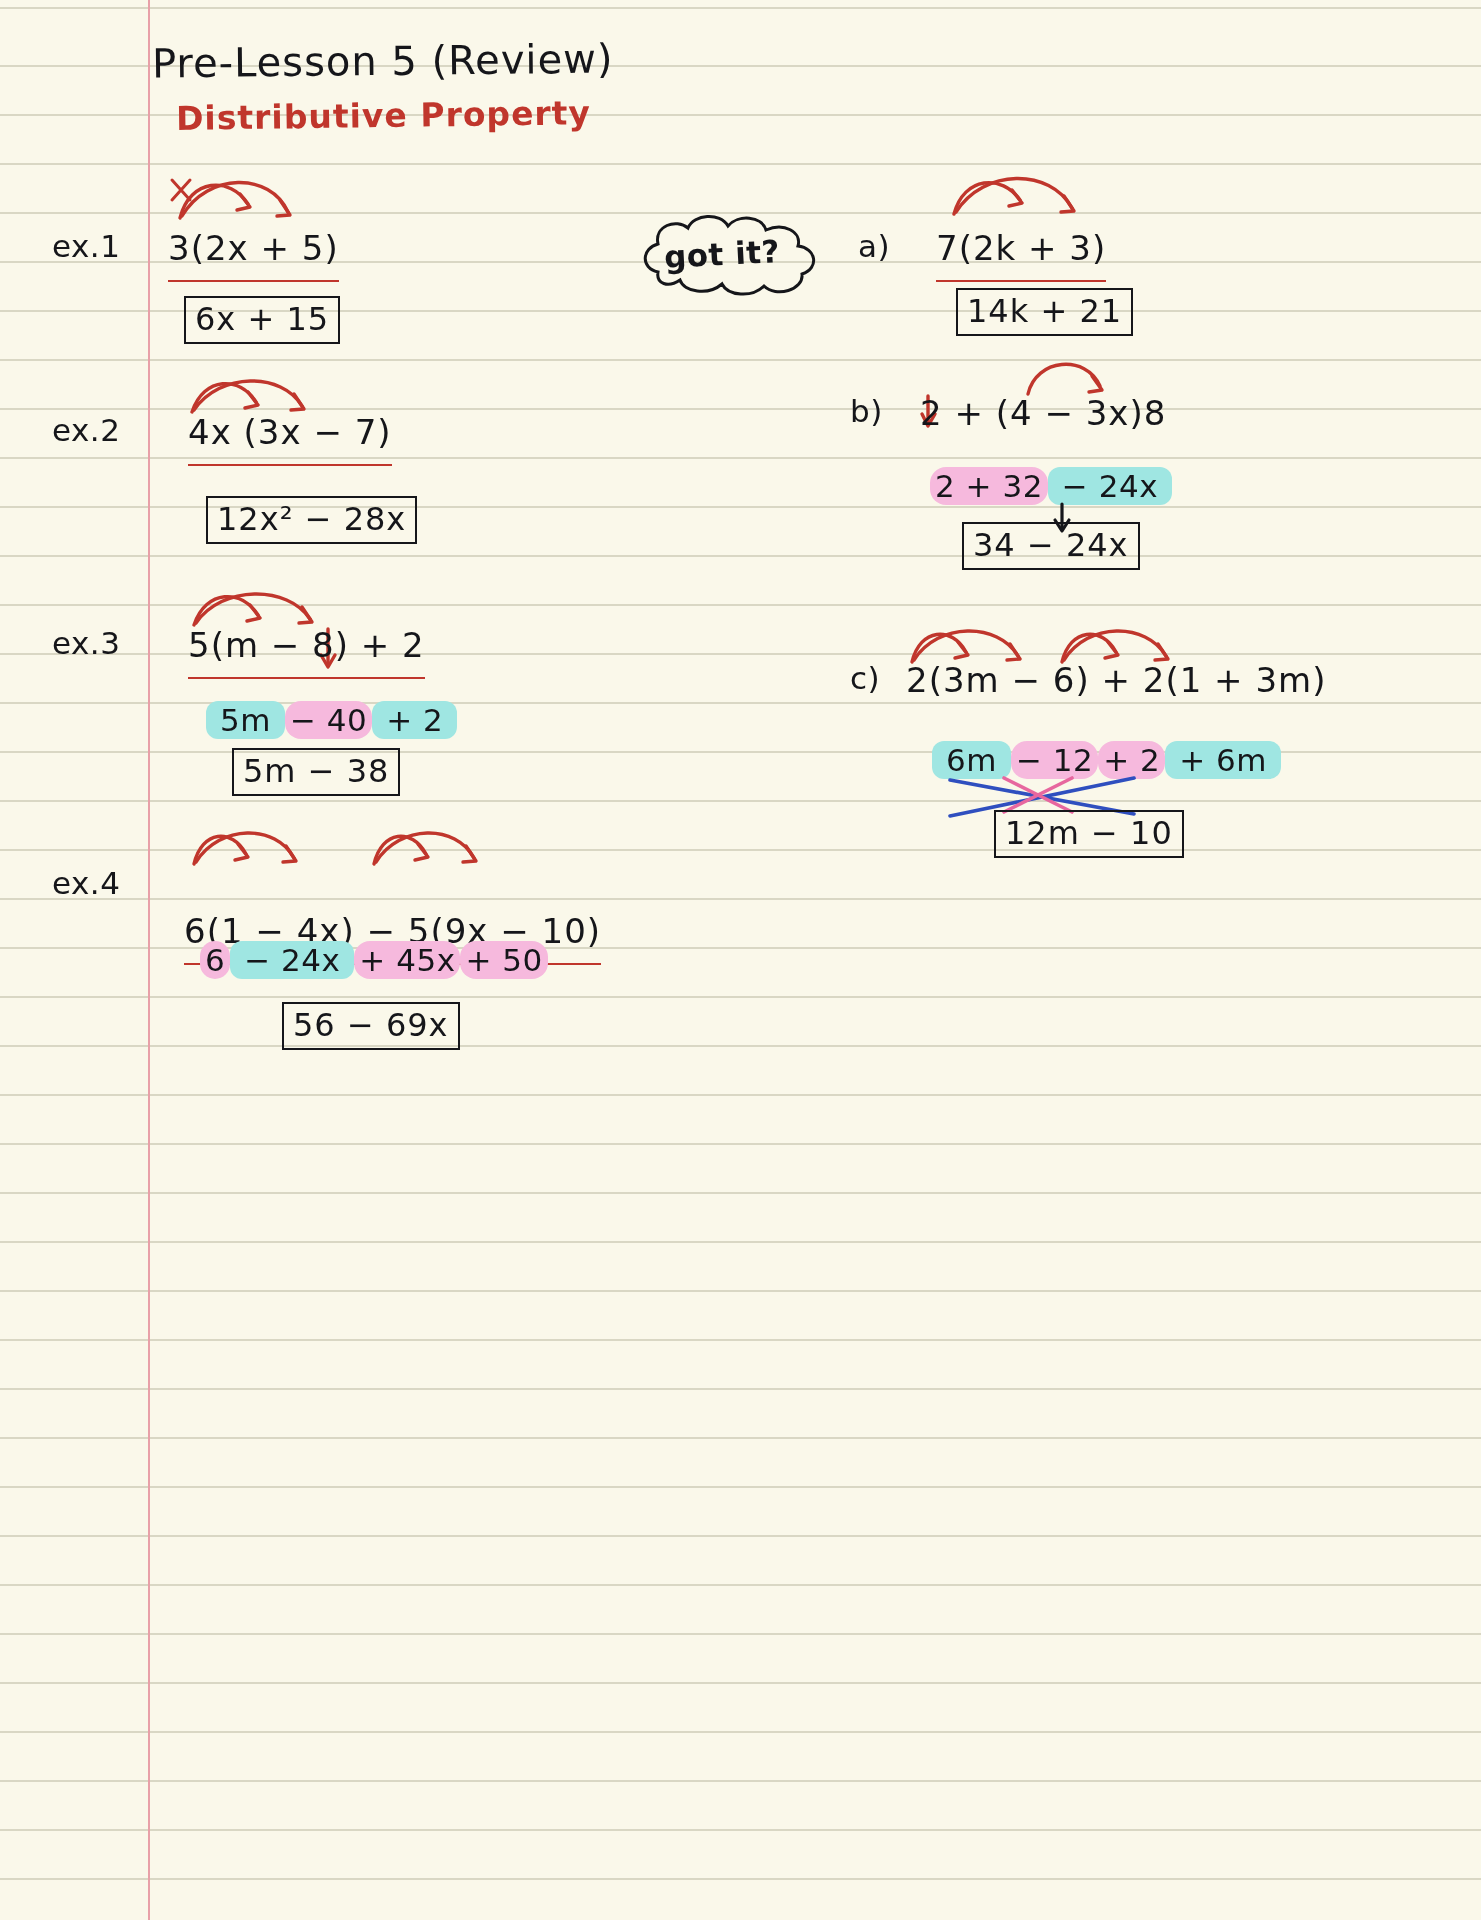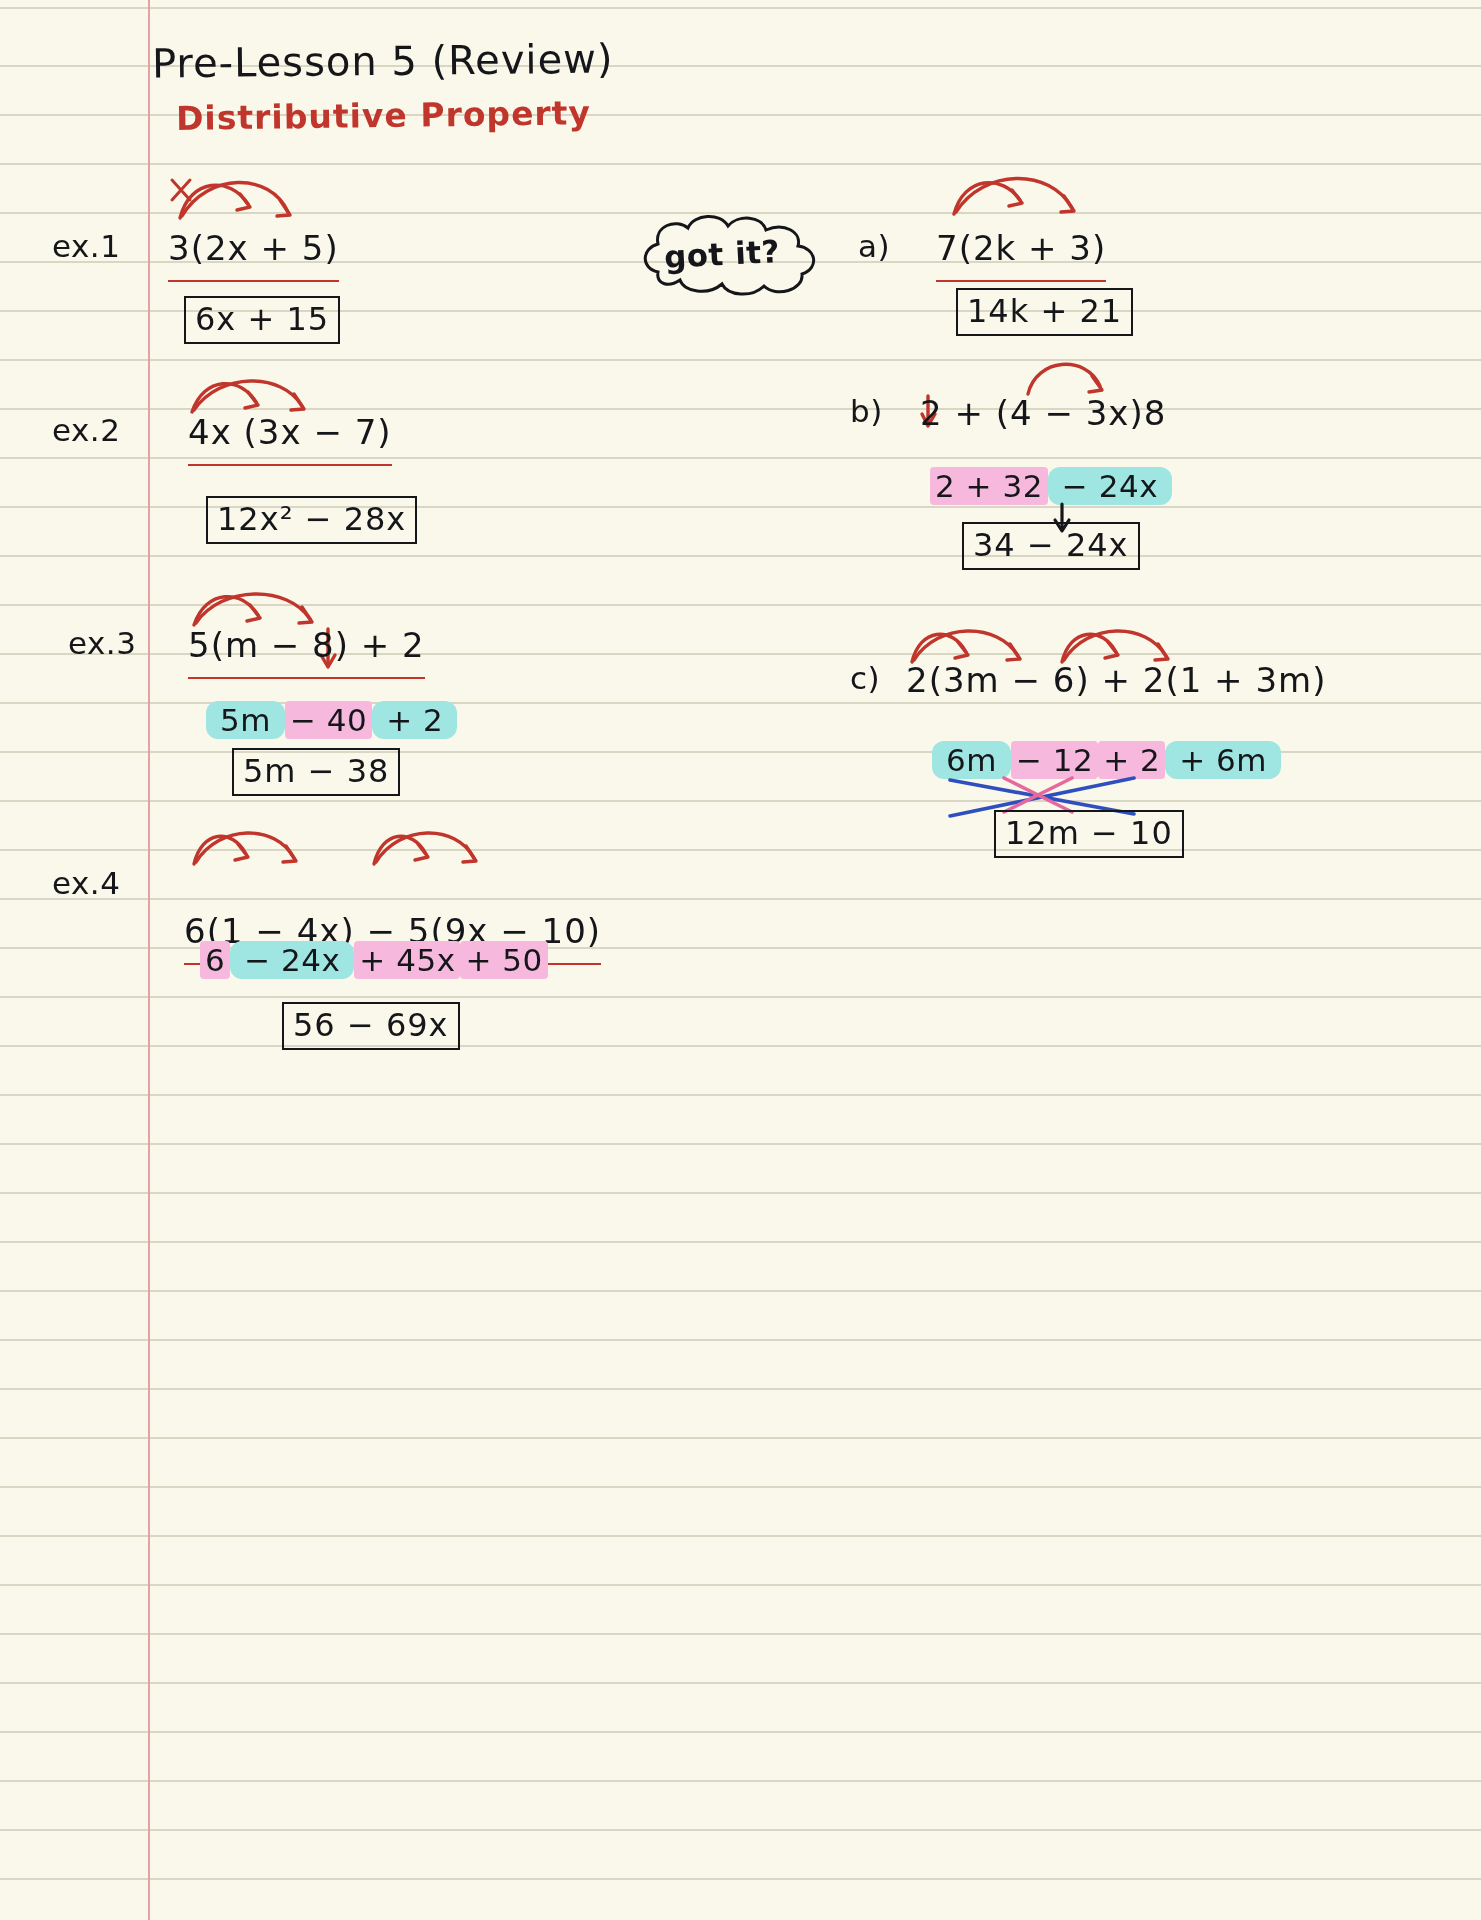--- a/index.html
+++ b/index.html
@@ -89,21 +89,21 @@
     letter-spacing: 1px;
   }
   .uline-red {
     border-bottom: 2.5px solid #c0362c;
     padding-bottom: 12px;
   }
 
   
   .hl-pink {
     background: #f6b9dd;
-    border-radius: 4px;
+    border-radius: 16px;
     padding: 1px 5px;
     box-decoration-break: clone;
   }
   .hl-cyan {
     background: #9fe6e2;
     border-radius: 12px;
     padding: 1px 14px;
     box-decoration-break: clone;
   }
 
@@ -152,21 +152,21 @@
   <path d="M6,40 C18,4 54,4 70,30" fill="none" stroke="#c0362c" stroke-width="3.4" stroke-linecap="round"></path>
   <path d="M62,20 L72,33 L59,36" fill="none" stroke="#c0362c" stroke-width="3.4" stroke-linecap="round" stroke-linejoin="round"></path>
   <path d="M8,38 C34,0 96,0 116,34" fill="none" stroke="#c0362c" stroke-width="3.4" stroke-linecap="round"></path>
   <path d="M108,22 L118,37 L105,38" fill="none" stroke="#c0362c" stroke-width="3.4" stroke-linecap="round" stroke-linejoin="round"></path>
 </svg>
 
 <div class="abs hand ink-black expr uline-red" style="left:172px; top:412px;margin-left:16px;">4x (3x − 7)</div>
 
 <div class="abs hand ink-black boxed" style="left:206px; top:496px;">12x² − 28x</div>
 
-<div class="abs hand ink-black ex-label" style="left:52px; top:625px;margin-left:16px;">ex.3</div>
+<div class="abs hand ink-black ex-label" style="left:52px; top:625px;">ex.3</div>
 
 <svg class="deco" style="left:188px; top:585px;" width="150" height="92">
   <path d="M6,40 C18,4 54,4 70,30" fill="none" stroke="#c0362c" stroke-width="3.4" stroke-linecap="round"></path>
   <path d="M62,20 L72,33 L59,36" fill="none" stroke="#c0362c" stroke-width="3.4" stroke-linecap="round" stroke-linejoin="round"></path>
   <path d="M8,38 C34,0 100,0 122,34" fill="none" stroke="#c0362c" stroke-width="3.4" stroke-linecap="round"></path>
   <path d="M114,22 L124,37 L111,38" fill="none" stroke="#c0362c" stroke-width="3.4" stroke-linecap="round" stroke-linejoin="round"></path>
   <path d="M140,44 L140,80" fill="none" stroke="#c0362c" stroke-width="3.4" stroke-linecap="round"></path>
   <path d="M133,70 L140,82 L147,70" fill="none" stroke="#c0362c" stroke-width="3.4" stroke-linecap="round" stroke-linejoin="round"></path>
 </svg>
 

